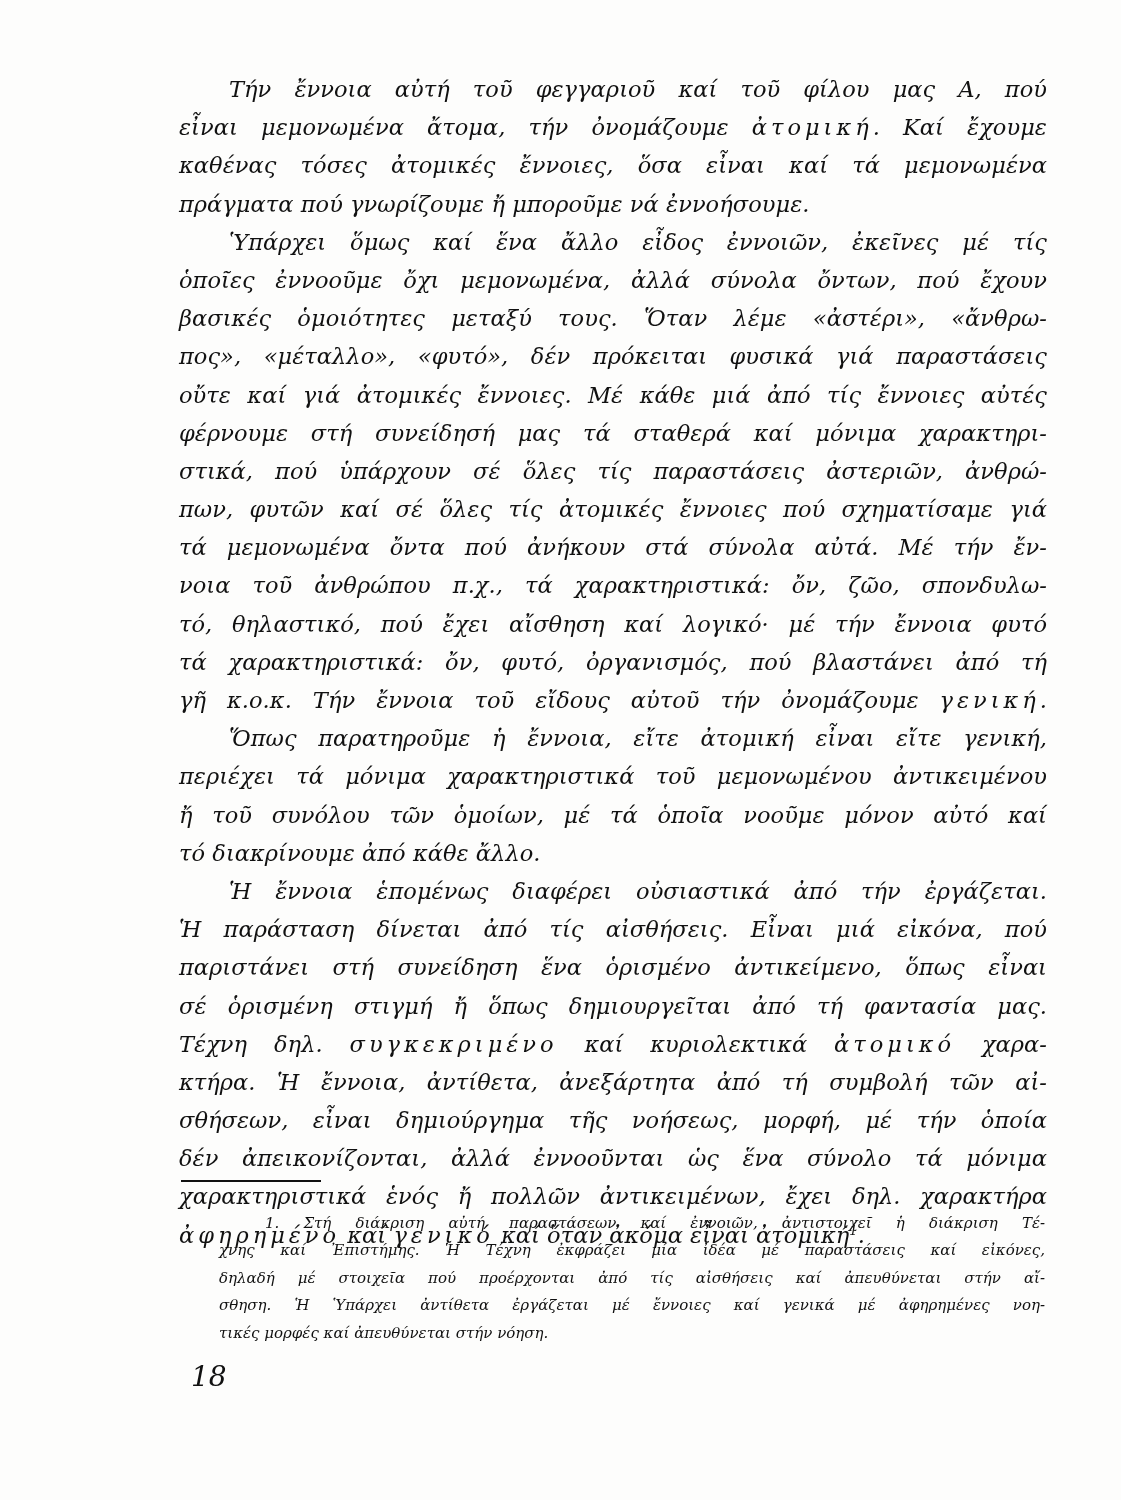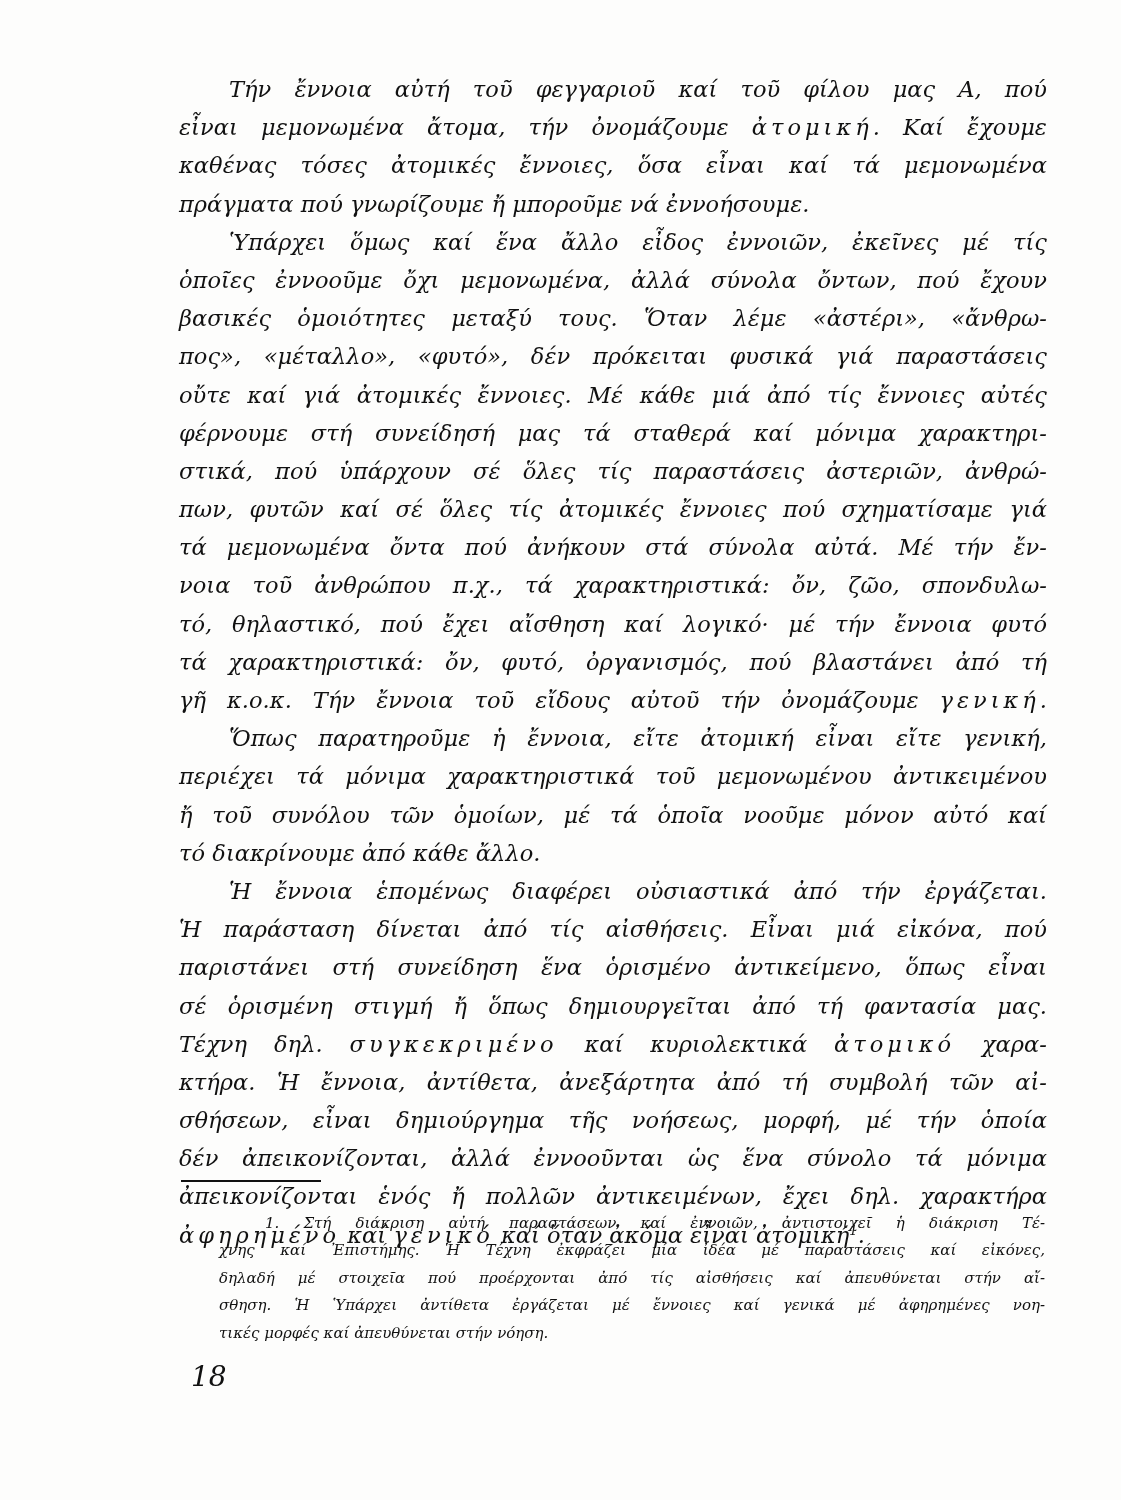--- a/index.html
+++ b/index.html
@@ -91,21 +91,21 @@
     <div class="line">ἤ τοῦ συνόλου τῶν ὁμοίων, μέ τά ὁποῖα νοοῦμε μόνον αὐτό καί</div>
     <div class="line last">τό διακρίνουμε ἀπό κάθε ἄλλο.</div>
     <div class="line indent">Ἡ ἔννοια ἑπομένως διαφέρει οὐσιαστικά ἀπό τήν ἐργάζεται.</div>
     <div class="line">Ἡ παράσταση δίνεται ἀπό τίς αἰσθήσεις. Εἶναι μιά εἰκόνα, πού</div>
     <div class="line">παριστάνει στή συνείδηση ἕνα ὁρισμένο ἀντικείμενο, ὅπως εἶναι</div>
     <div class="line">σέ ὁρισμένη στιγμή ἤ ὅπως δημιουργεῖται ἀπό τή φαντασία μας.</div>
     <div class="line"><span>Τέχνη δηλ. </span><span class="sp">συγκεκριμένο</span><span> καί κυριολεκτικά </span><span class="sp">ἀτομικό</span><span> χαρα-</span></div>
     <div class="line">κτήρα. Ἡ ἔννοια, ἀντίθετα, ἀνεξάρτητα ἀπό τή συμβολή τῶν αἰ-</div>
     <div class="line">σθήσεων, εἶναι δημιούργημα τῆς νοήσεως, μορφή, μέ τήν ὁποία</div>
     <div class="line">δέν ἀπεικονίζονται, ἀλλά ἐννοοῦνται ὡς ἕνα σύνολο τά μόνιμα</div>
-    <div class="line">ἀπεικονίζονται ἑνός ἤ πολλῶν ἀντικειμένων, ἔχει δηλ. χαρακτήρα</div>
+    <div class="line">χαρακτηριστικά ἑνός ἤ πολλῶν ἀντικειμένων, ἔχει δηλ. χαρακτήρα</div>
     <div class="line last"><span class="sp">ἀφηρημένο</span><span> καί </span><span class="sp">γενικό</span><span> καί ὅταν ἀκόμα εἶναι ἀτομική</span><sup>1</sup><span>.</span></div>
   </div>
 
   <div class="rule"></div>
 
   <div class="footnotes">
     <div class="fline indent">1. Στή διάκριση αὐτή παραστάσεων καί ἐννοιῶν, ἀντιστοιχεῖ ἡ διάκριση Τέ-</div>
     <div class="fline">χνης καί Ἐπιστήμης. Ἡ Τέχνη ἐκφράζει μία ἰδέα μέ παραστάσεις καί εἰκόνες,</div>
     <div class="fline">δηλαδή μέ στοιχεῖα πού προέρχονται ἀπό τίς αἰσθήσεις καί ἀπευθύνεται στήν αἴ-</div>
     <div class="fline">σθηση. Ἡ Ὑπάρχει ἀντίθετα ἐργάζεται μέ ἔννοιες καί γενικά μέ ἀφηρημένες νοη-</div>

